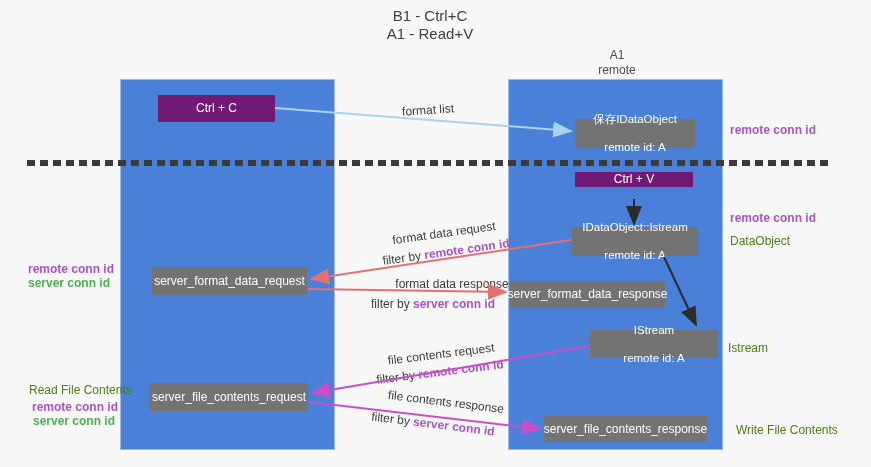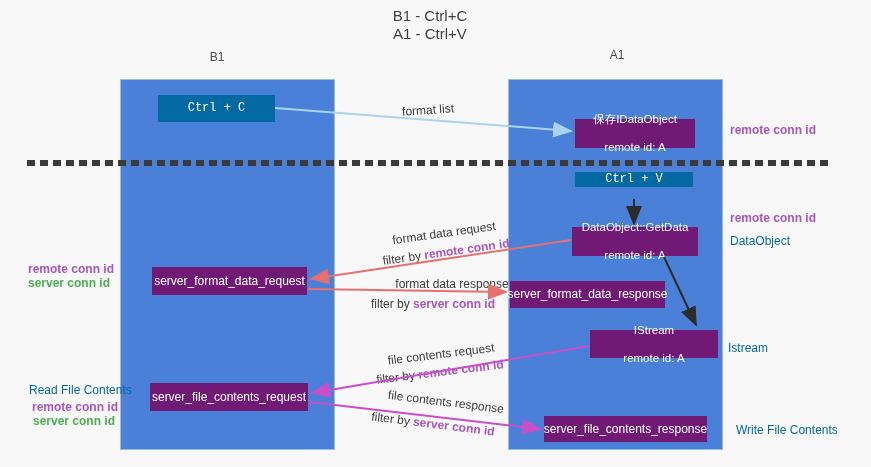--- a/index.html
+++ b/index.html
@@ -27,61 +27,61 @@
   .col-header{
     position:absolute;width:120px;text-align:center;
     color:#4b4b4b;font-size:12px;line-height:15px;
   }
   .box{
     position:absolute;display:flex;flex-direction:column;
     align-items:center;justify-content:center;
     color:#fff;font-size:12px;line-height:13px;text-align:center;
     box-sizing:border-box;z-index:2;
   }
-  .gbox{background:#0369a1;font-family:Liberation Mono, monospace;}
-  .obox{background:#701a75;gap:15px;}
+  .gbox{background:#701a75;}
+  .obox{background:#737373;gap:15px;}
   .box .ln{white-space:nowrap;font-size:11.5px;}
   .flow{
     position:absolute;transform:translate(-50%,-50%);
     color:#3d3d3d;font-size:12px;white-space:nowrap;z-index:3;
   }
   .tilt-n8{transform:translate(-50%,-50%) rotate(-8deg);}
   .tilt-n7{transform:translate(-50%,-50%) rotate(-7deg);}
   .tilt-n4{transform:translate(-50%,-50%) rotate(-4deg);}
   .tilt-p7{transform:translate(-50%,-50%) rotate(7deg);}
   .purple{color:#a855c0;font-weight:bold;}
   .greentx{color:#4caf50;font-weight:bold;}
   .side{
     position:absolute;font-size:12px;white-space:nowrap;z-index:3;
   }
-  .side.dark{color:#0369a1;}
+  .side.dark{color:#4d7c0f;}
   .dash-line{
     position:absolute;left:27px;top:160px;width:803px;height:6px;
     background:repeating-linear-gradient(90deg,#3a3a3a 0 8px,transparent 8px 13px);
     z-index:4;
   }
   svg.arrows{
     position:absolute;left:0;top:0;z-index:5;pointer-events:none;
   }
 </style>
 </head>
 <body>
 
 <div class="canvas">
 
   <div class="title">
     <div>B1 - Ctrl+C</div>
-    <div>A1 - Ctrl+V</div>
+    <div>A1 - Read+V</div>
   </div>
 
   <div class="col-header" style="left:157px;top:50px;">
-    <div>B1</div>
   </div>
   <div class="col-header" style="left:557px;top:48px;">
     <div>A1</div>
+    <div>remote</div>
   </div>
 
   <div class="col col-left"></div>
   <div class="col col-right"></div>
 
   <div class="dash-line"></div>
 
   <div class="box gbox" style="left:158px;top:95px;width:117px;height:27px;">
     <div>Ctrl + C</div>
   </div>
@@ -89,21 +89,21 @@
   <div class="box obox" style="left:575px;top:119px;width:120px;height:29px;">
     <div class="ln">保存IDataObject</div>
     <div class="ln">remote id: A</div>
   </div>
 
   <div class="box gbox" style="left:575px;top:172px;width:118px;height:15px;">
     <div>Ctrl + V</div>
   </div>
 
   <div class="box obox" style="left:572px;top:227px;width:126px;height:29px;">
-    <div class="ln">DataObject::GetData</div>
+    <div class="ln">IDataObject::Istream</div>
     <div class="ln">remote id: A</div>
   </div>
 
   <div class="box obox" style="left:152px;top:267px;width:155px;height:28px;">
     <div>server_format_data_request</div>
   </div>
 
   <div class="box obox" style="left:510px;top:281px;width:155px;height:27px;">
     <div>server_format_data_response</div>
   </div>

